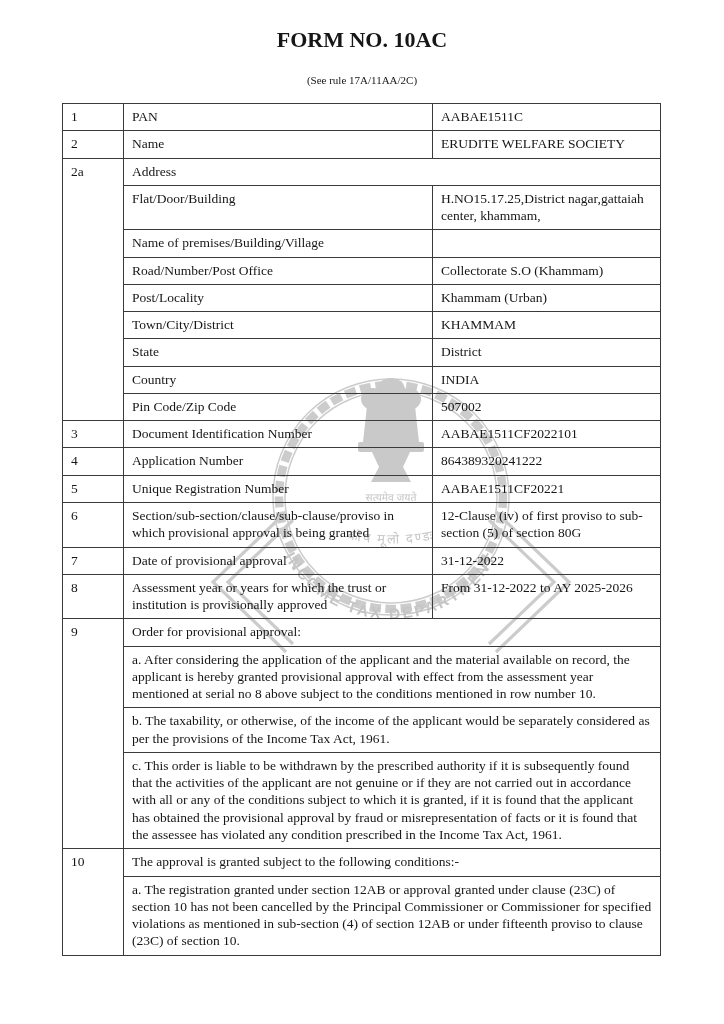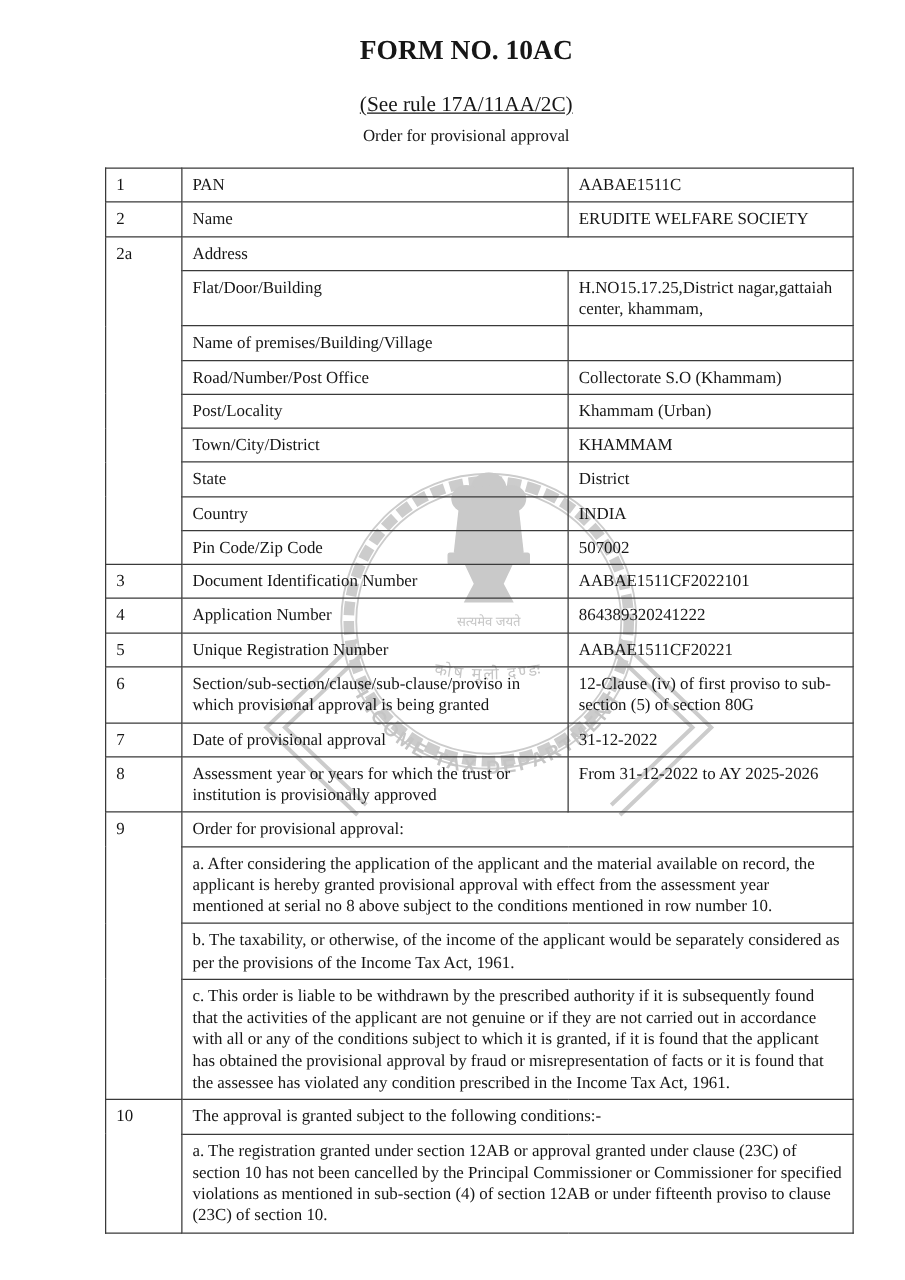--- a/index.html
+++ b/index.html
@@ -12,27 +12,27 @@
     overflow: hidden;
   }
   .page { width: 724px; height: 1024px; position: relative; overflow: hidden; }
 
   
   .watermark {
     position: absolute; left: 189px; top: 336px;
     width: 404px; height: 334px;
     z-index: 0; pointer-events: none;
   }
-  .content { position: relative; z-index: 1; margin-left: 22px; }
+  .content { position: relative; z-index: 1; }
 
   .form-title {
     font-size: 22px; font-weight: bold;
     text-align: center; margin: 27px 0 0 0;
   }
-  .form-rule   { text-align: center; font-size: 17px; margin-top: 21px; text-decoration: underline; }
+  .form-rule   { text-align: center; font-size: 11px; margin-top: 21px; }
   .form-sub    { text-align: center; font-size: 13.5px; margin-top: 7px; }
 
   table.form {
     border-collapse: collapse;
     table-layout: fixed;
     width: 598px;
     margin: 17px 0 0 62px;
     background: transparent;
   }
   table.form td {
@@ -89,21 +89,20 @@
 
       <text font-size="15.5" font-weight="bold" fill="#c5c5c5" letter-spacing="2.5" font-family="Liberation Sans, sans-serif">
         <textPath href="#deptArc" startOffset="50%" text-anchor="middle">INCOME TAX DEPARTMENT</textPath>
       </text>
     </svg>
   </div>
 
   <div class="content">
     <div class="form-title">FORM NO. 10AC</div>
     <div class="form-rule">(See rule 17A/11AA/2C)</div>
-    <div class="form-sub">Order for provisional approval</div>
 
     <table class="form">
       <colgroup>
           <col style="width:61px">
           <col style="width:309px">
           <col style="width:228px">
         </colgroup>
       <tbody>
 
         <tr>

